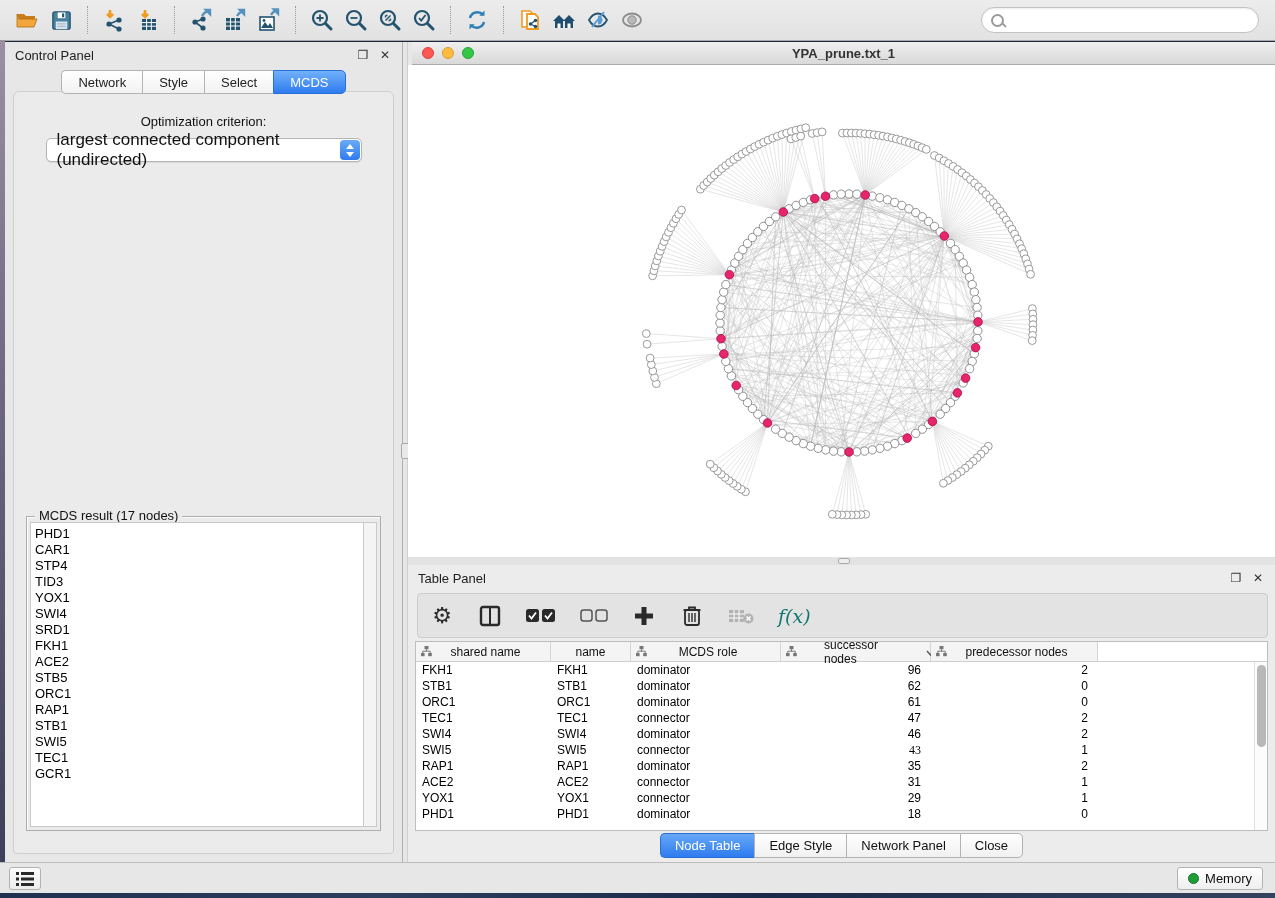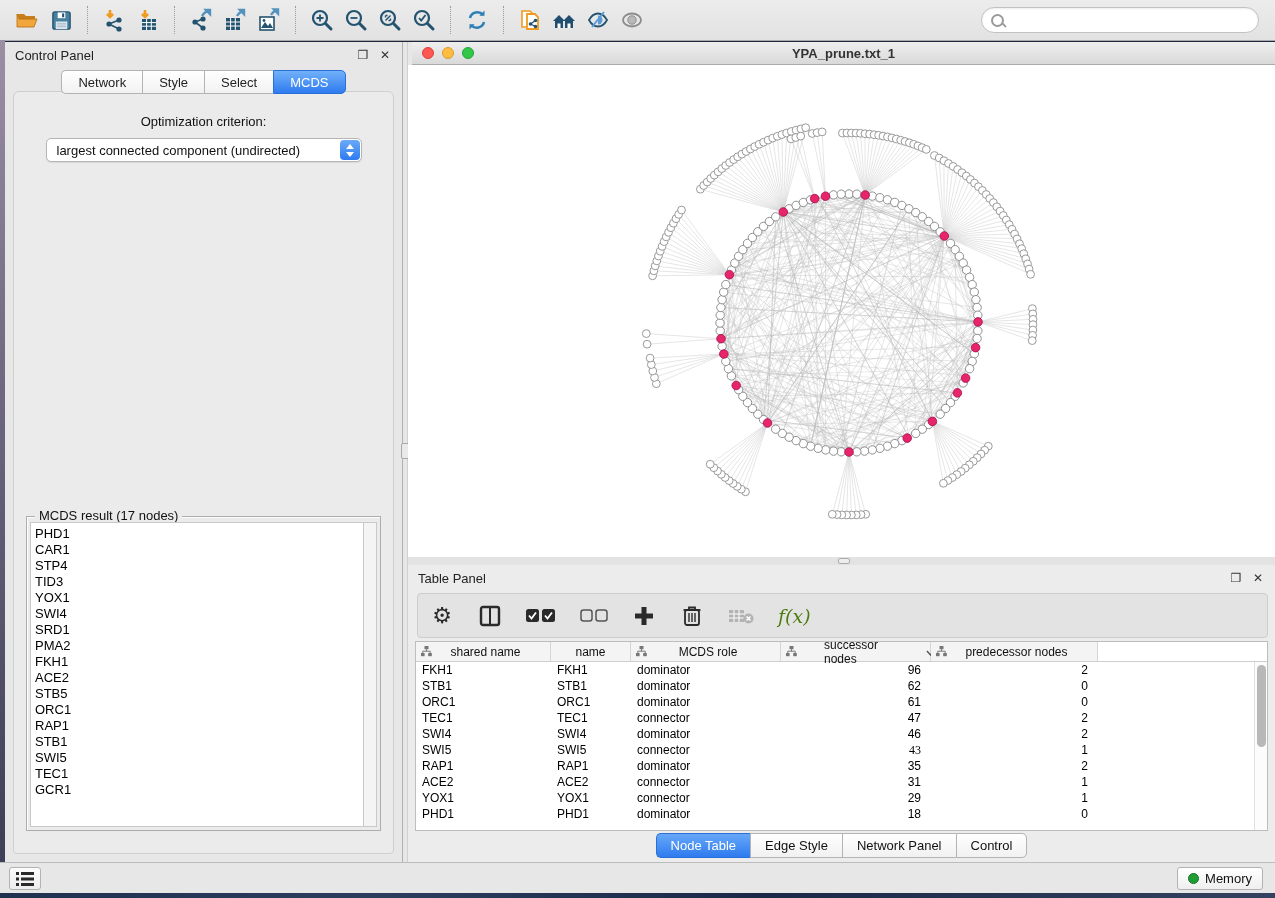--- a/index.html
+++ b/index.html
@@ -44,21 +44,21 @@
   .cp-tabs { display:flex; justify-content:center; margin-top:2px; height:24px; position:relative; z-index:2; }
   .cp-tab { padding:3px 16px; font-size:13px; background:linear-gradient(#ffffff,#f2f2f2);
     border:1px solid #b3b3b3; border-right:none; color:#222; display:flex; align-items:center; }
   .cp-tab:first-child { border-radius:5px 0 0 5px; }
   .cp-tab:last-child { border-right:1px solid #b3b3b3; border-radius:0 5px 5px 0; }
   .cp-tab.sel { background:linear-gradient(#72b1f8,#2e7bf0); color:#fff; border-color:#2a6fd8; }
   .cp-body { position:absolute; left:8px; right:8px; top:49px; bottom:8px;
     background:#ebebeb; border:1px solid #cfcfcf; border-radius:6px 6px 4px 4px; }
   .opt-label { text-align:center; font-size:13px; color:#111; margin-top:22px; }
   .opt-select { margin:9px auto 0; width:316px; height:24px; background:#fff; border:1px solid #b5b5b5;
-    border-radius:5px; display:flex; align-items:center; font-size:13px; color:#111;
+    border-radius:5px; display:flex; align-items:center; font-size:17px; color:#111;
     padding-left:10px; position:relative; box-shadow:0 1px 1px rgba(0,0,0,.08); }
   .opt-select .stepper { position:absolute; right:1px; top:1px; width:20px; height:20px;
     background:linear-gradient(#6aaaf7,#2e7bf0); border-radius:4px; display:flex; flex-direction:column;
     align-items:center; justify-content:center; gap:1px; }
   .opt-select .stepper svg { display:block; }
   .btn-row { display:flex; justify-content:center; gap:14px; margin-top:16px; }
   .mac-btn { height:24px; padding:0 18px; background:linear-gradient(#ffffff,#f0f0f0);
     border:1px solid #b0b0b0; border-radius:5px; font-size:14px; color:#111;
     display:flex; align-items:center; }
   .mac-btn.focused { box-shadow:0 0 0 3px #86b8f4; border-color:#6a9de0; }
@@ -84,21 +84,21 @@
   .net-view { position:absolute; top:23px; left:0; right:0; height:492px; background:#fff; }
   .hsplit { position:absolute; top:515px; left:0; right:0; height:8px; background:#e3e3e3; }
   .hsplit .grip { position:absolute; left:430px; top:1px; width:12px; height:6px;
     background:#ededed; border:1px solid #aaa; border-radius:2px; }
 
   
   .tpanel { position:absolute; top:523px; left:0; right:0; bottom:0; background:#ececec; }
   .tp-toolbar { position:absolute; left:9px; right:7px; top:28px; height:45px; background:#e3e3e3;
     border:1px solid #cdcdcd; border-radius:4px; display:flex; align-items:center; padding:0 12px; gap:24px; }
   .tico { display:flex; align-items:center; justify-content:center; height:30px; min-width:24px; color:#2a2a2a; }
-  .tico.disabled { color:#4d7c0f; }
+  .tico.disabled { color:#0f766e; }
   .gear-glyph { font-family:"DejaVu Sans",sans-serif; font-size:22px; line-height:1; }
   .fx-glyph { font-family:"DejaVu Serif",serif; font-style:italic; font-size:19px; }
   .tbl-wrap { position:absolute; left:7px; right:7px; top:76px; height:190px; background:#fff;
     border:1px solid #bdbdbd; }
   .thead { display:flex; height:20px; border-bottom:1px solid #cfcfcf; font-size:12px; color:#111; }
   .thcell { display:flex; align-items:center; justify-content:center; gap:5px;
     border-right:1px solid #d6d6d6; background:#f4f4f4; position:relative; }
   .thcell .net-glyph { position:absolute; left:5px; top:4px; }
   .trow { display:flex; height:16px; font-size:12px; color:#000; }
   .tcell { padding:0 6px; display:flex; align-items:center; white-space:nowrap; overflow:hidden; }
@@ -309,21 +309,20 @@
         <div class="mcds-group">
           <span class="gtitle">MCDS result (17 nodes)</span>
           <div class="mcds-list">
               <div>PHD1</div>
               <div>CAR1</div>
               <div>STP4</div>
               <div>TID3</div>
               <div>YOX1</div>
               <div>SWI4</div>
               <div>SRD1</div>
-              <div>PMA2</div>
               <div>FKH1</div>
               <div>ACE2</div>
               <div>STB5</div>
               <div>ORC1</div>
               <div>RAP1</div>
               <div>STB1</div>
               <div>SWI5</div>
               <div>TEC1</div>
               <div>GCR1</div>
             </div>
@@ -1289,21 +1288,21 @@
               </div>
             </div>
           <div class="tbl-scroll">
               <div class="thumb"></div>
             </div>
         </div>
         <div class="bt-tabs">
             <span class="bt-tab sel">Node Table</span>
             <span class="bt-tab">Edge Style</span>
             <span class="bt-tab">Network Panel</span>
-            <span class="bt-tab">Control</span>
+            <span class="bt-tab">Close</span>
           </div>
       </div>
     </div>
   </div>
 
   <div class="statusbar">
     <div class="list-btn">
       <svg width="18" height="14" viewBox="0 0 18 14">
         <g fill="#2a2a2a">
             <rect x="0" y="0" width="3" height="3"></rect>

